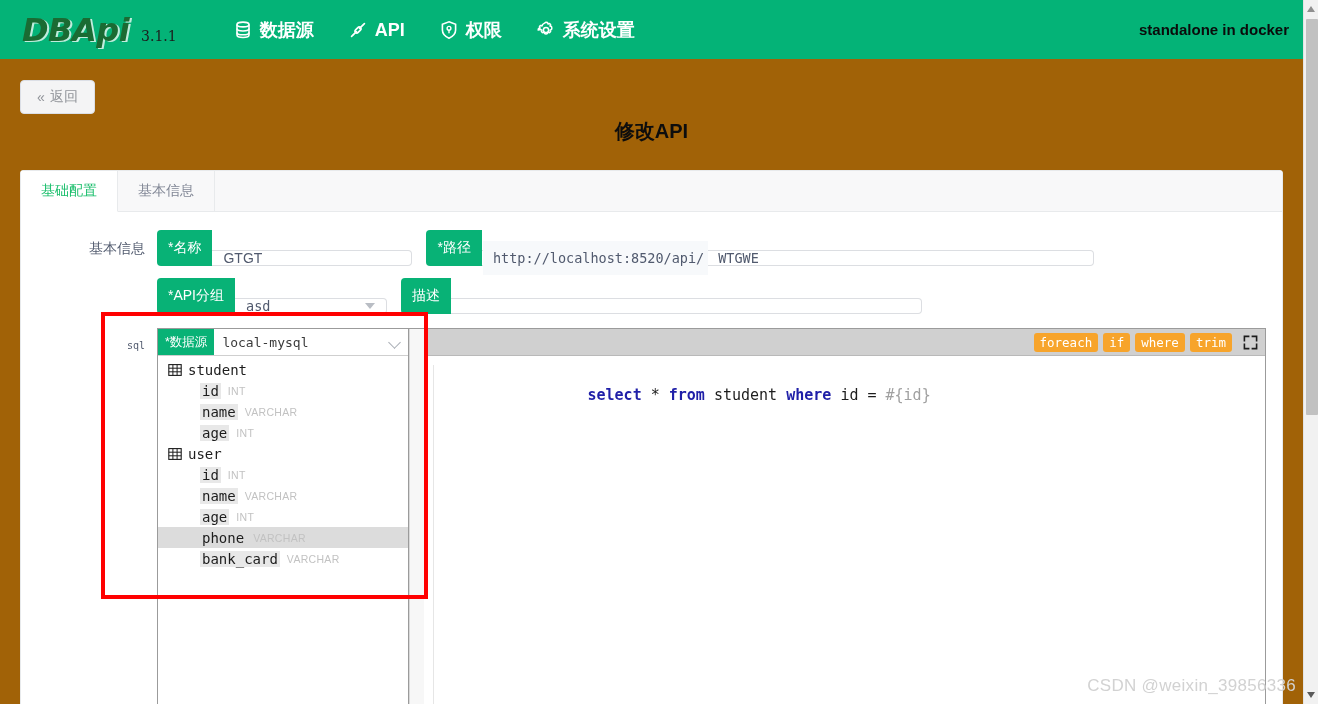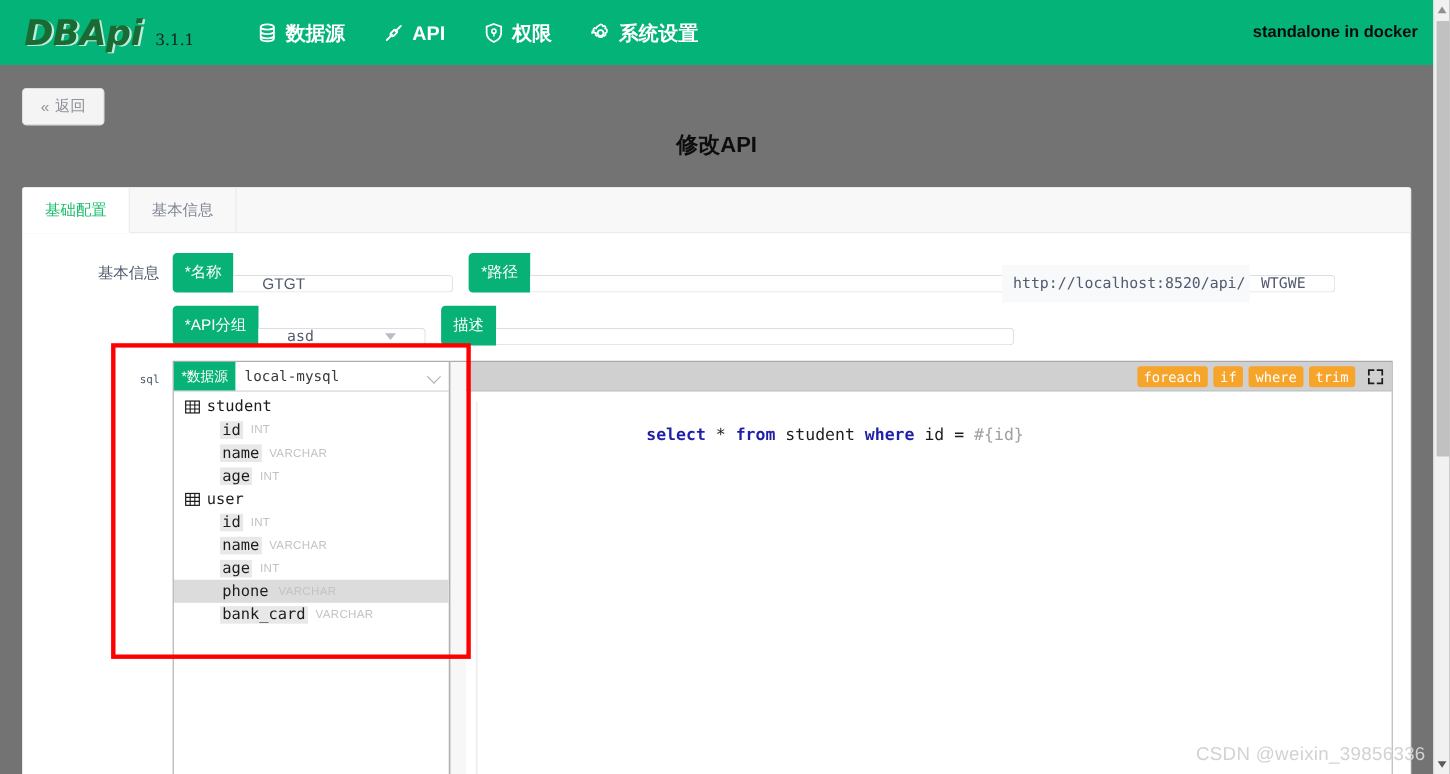--- a/index.html
+++ b/index.html
@@ -8,21 +8,21 @@
     width: 1318px; height: 704px;
     overflow: hidden;
     background: #ffffff;
     font-family: "Liberation Sans", sans-serif;
   }
 
   #page {
     position: relative;
     width: 1318px;
     height: 704px;
-    background: #737373;
+    background: #a16207;
     overflow: hidden;
     text-decoration: underline;
   }
 
   
   .navbar {
     position: absolute;
     top: 0; left: 0;
     width: 1303px;
     height: 59px;
@@ -178,21 +178,21 @@
   }
   .ig-field {
     border: 1px solid #dcdee2;
     border-left: none;
     border-radius: 0 4px 4px 0;
     background: #ffffff;
     display: flex;
     align-items: center;
     font-size: 14px;
     color: #515a6e;
-    padding: 0 26px;
+    padding: 0 11px;
     margin-top: 20px;
   }
   .ig-field .prefix {
     background: #f7f9fb;
     color: #515a6e;
     font-family: "DejaVu Sans Mono", monospace;
     font-size: 13.5px;
     padding: 0 4px 0 0;
     margin: -1px 10px -1px -10px;
     height: 34px;
@@ -200,21 +200,21 @@
     align-items: center;
     padding-left: 10px;
   }
   .ig-field .val {
     font-family: "DejaVu Sans Mono", monospace;
     font-size: 13.5px;
   }
   .ig-field .val.sans { font-family: "Liberation Sans", sans-serif; font-size: 14px; }
 
   .w-name { width: 200px; }
-  .w-path { width: 732px; justify-content: flex-end; }
+  .w-path { width: 612px; }
   .w-group { width: 152px; }
   .w-desc { width: 471px; }
 
   .sel-arrow {
     margin-left: auto;
     width: 0; height: 0;
     border-left: 5px solid transparent;
     border-right: 5px solid transparent;
     border-top: 6px solid #b9bdc4;
   }

